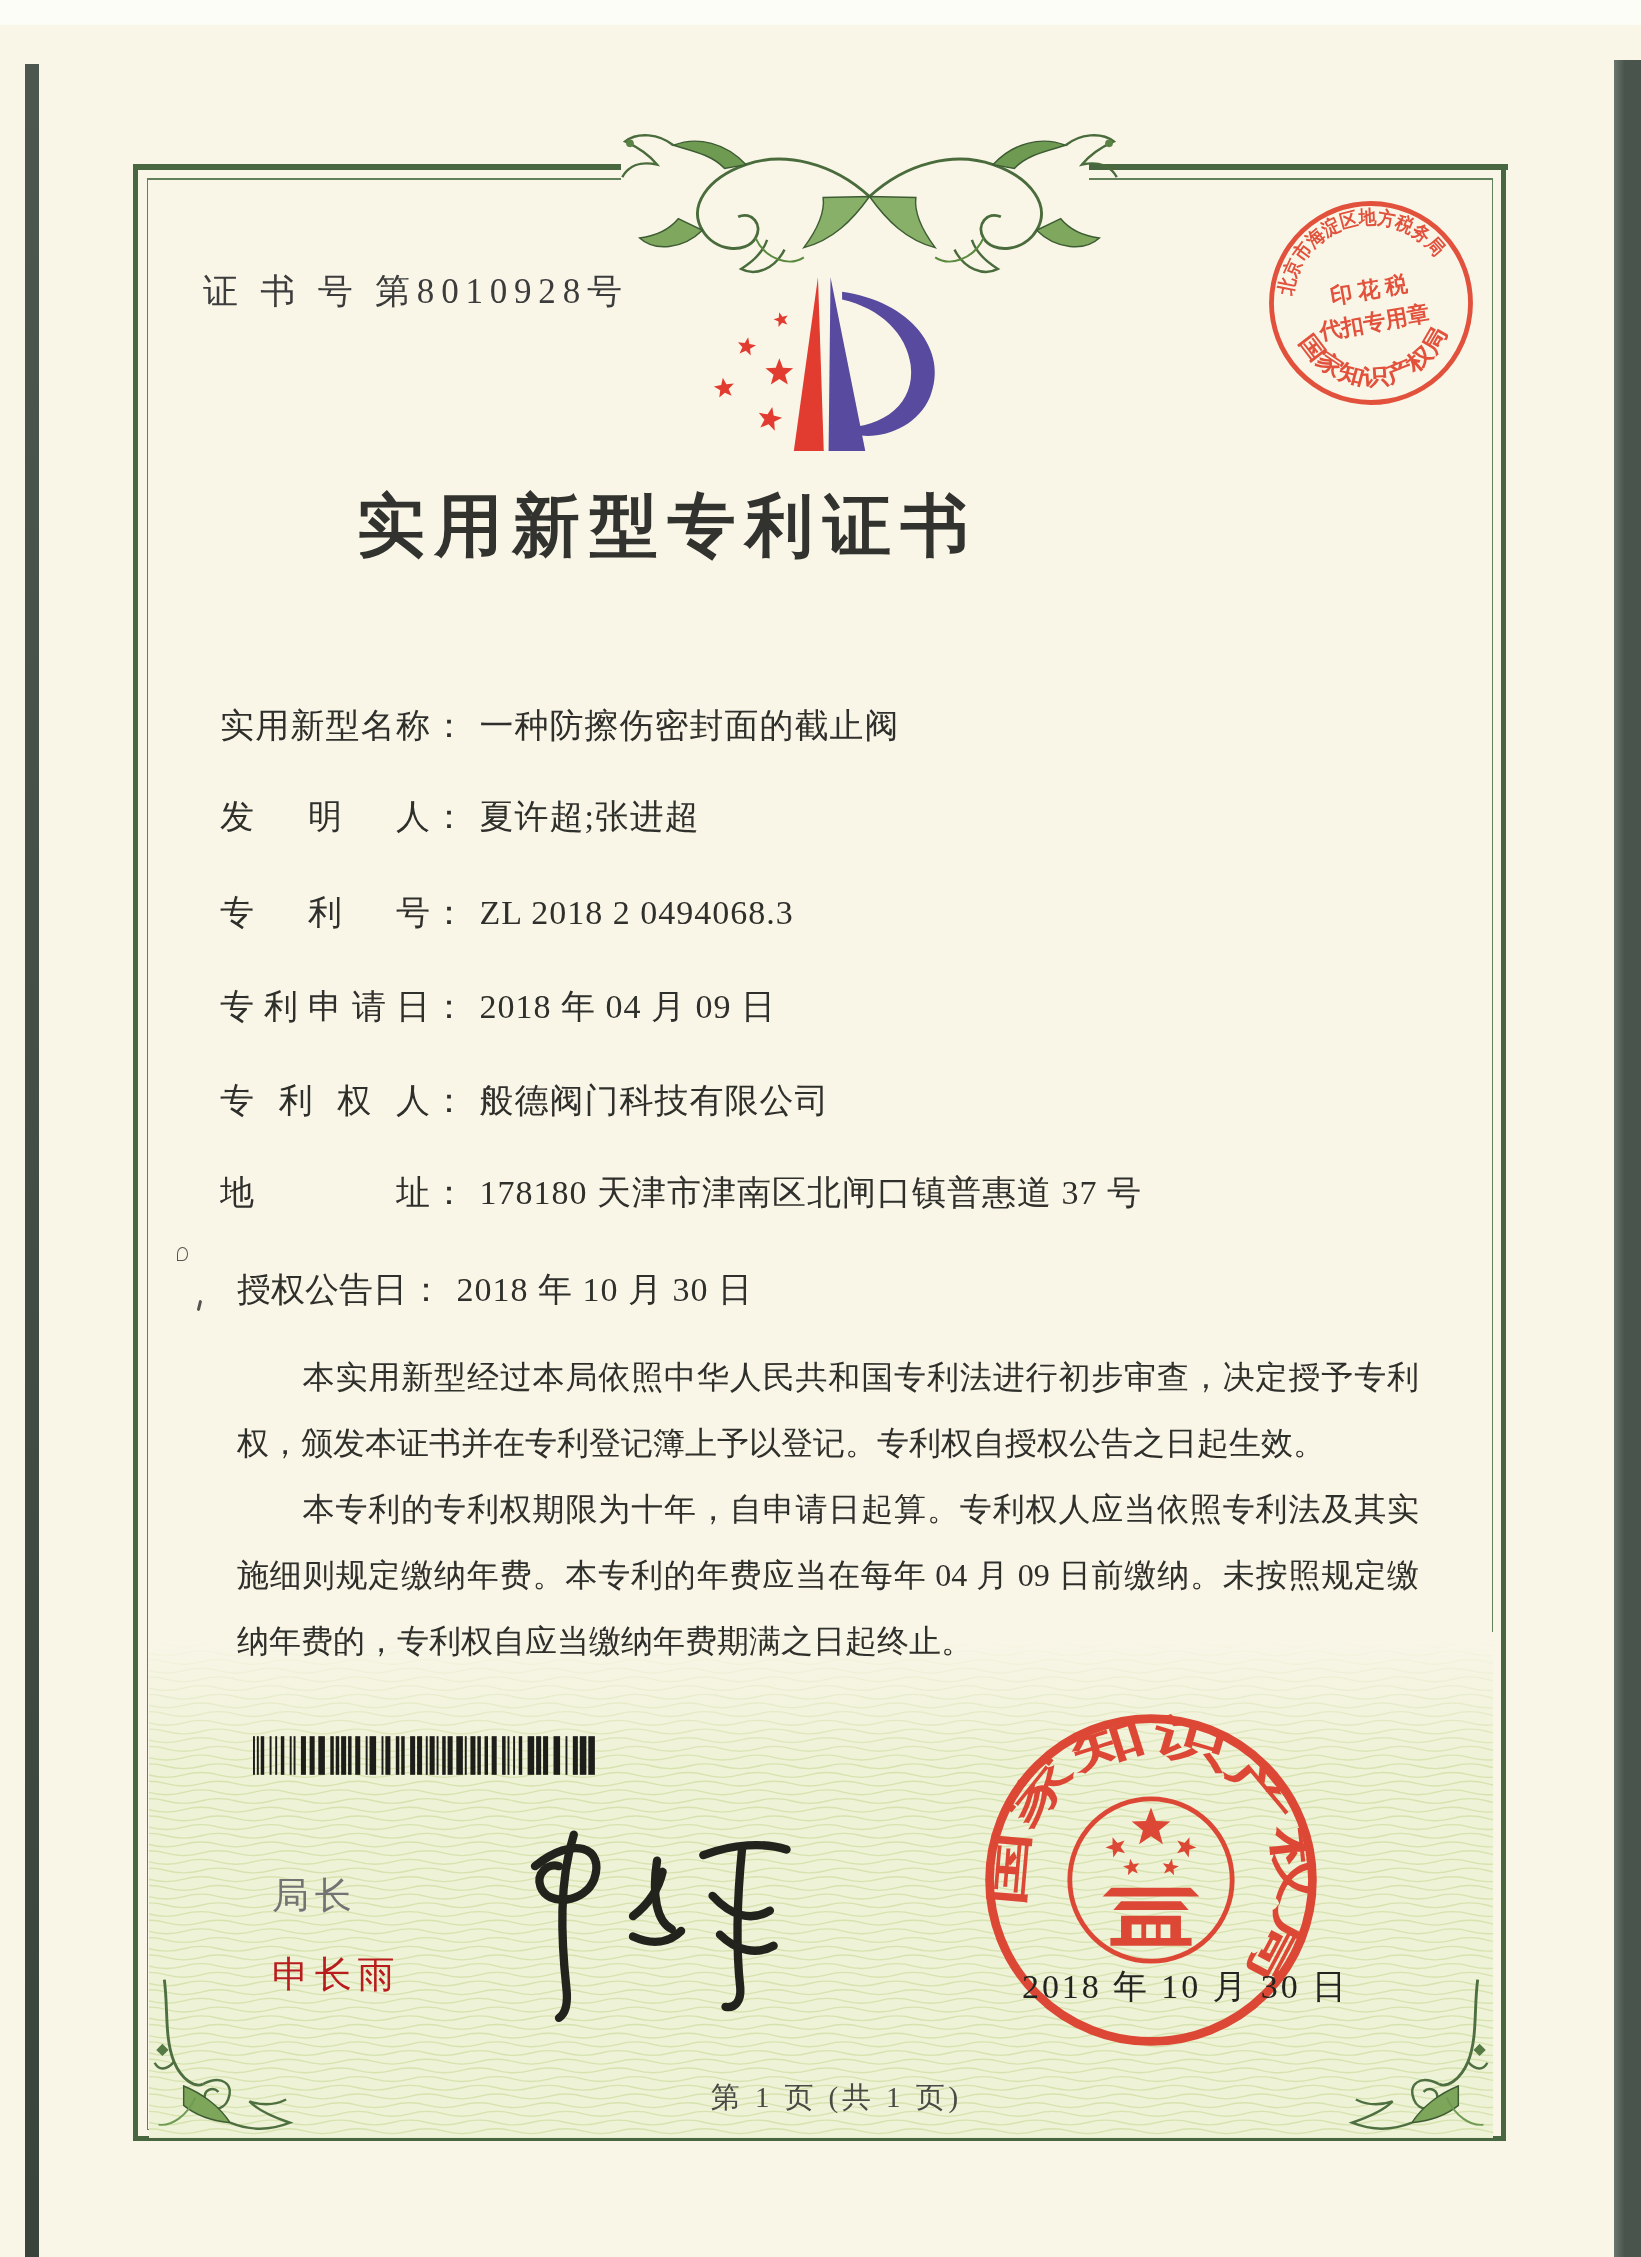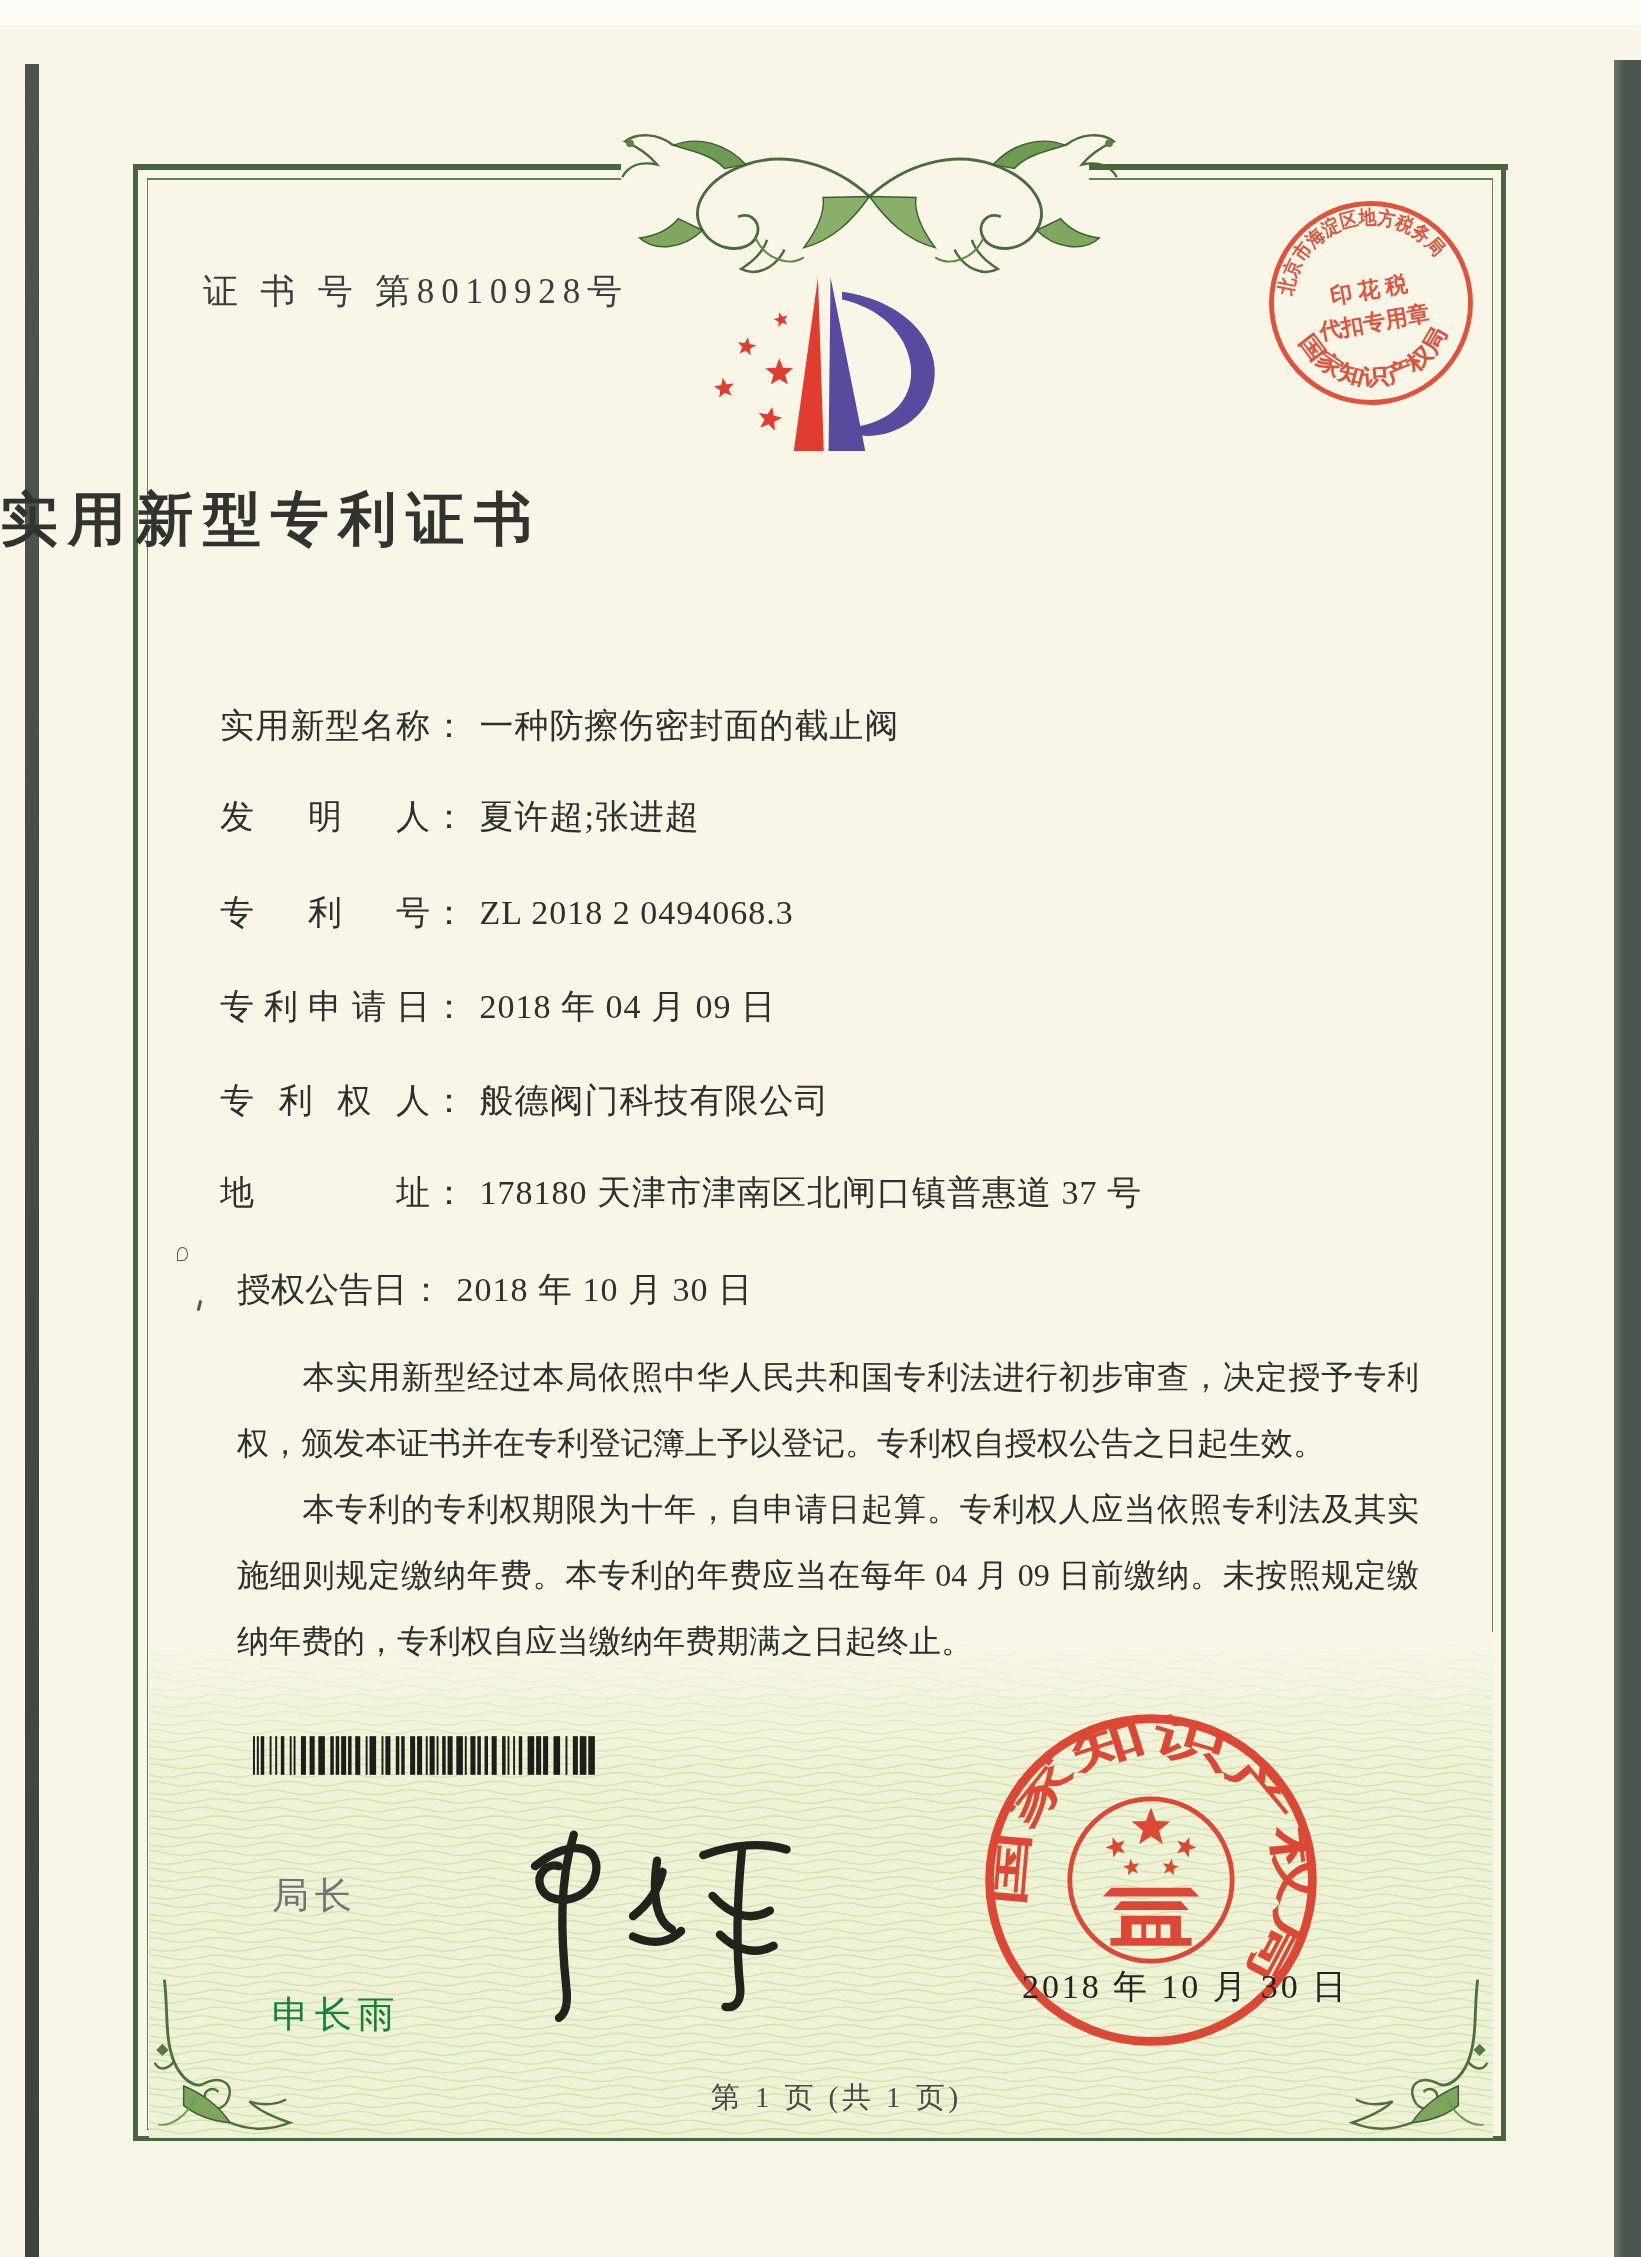--- a/index.html
+++ b/index.html
@@ -12,31 +12,31 @@
   .edge-right{left:1614px;top:60px;width:27px;height:2198px;background:linear-gradient(90deg,#6a756d,#49544d 40%);}
   
   .frame-outer{left:133px;top:164px;width:1373px;height:1977px;border:5.8px solid #48663f;border-top:none;box-sizing:border-box;}
   .frame-inner{left:147px;top:178px;width:1346px;height:1952px;border:1.9px solid #62805a;border-top:none;box-sizing:border-box;}
   .seg{background:#48663f;height:5.8px;}
   .seg-in{background:#62805a;height:1.9px;}
   
   .waves-fade{left:149px;top:1632px;width:1344px;height:135px;background:linear-gradient(#f9f6e8,rgba(249,246,232,0));z-index:2;}
   
   .cert-no{left:203px;top:268px;font-size:35px;letter-spacing:6.8px;color:#3c3c3c;z-index:3;}
-  .title{left:0;top:481px;width:1335px;text-align:left;font-size:58px;font-weight:700;letter-spacing:9.7px;color:#32322f;z-index:3;}
+  .title{left:0;top:481px;width:1335px;text-align:center;font-size:68px;font-weight:700;letter-spacing:9.7px;color:#32322f;z-index:3;}
   .field-row{left:220px;height:42px;font-size:34px;white-space:nowrap;z-index:3;}
   .flabel{display:inline-block;width:210px;text-align:justify;text-align-last:justify;vertical-align:top;}
   .fcolon{display:inline-block;margin:0 13.5px 0 1.9px;}
   .fvalue{letter-spacing:1px;}
   .grant-left{left:237px;top:1267px;font-size:34px;white-space:nowrap;z-index:3;}
   .grant-right{left:970px;top:1267px;font-size:34px;white-space:nowrap;z-index:3;}
   .paras{left:237px;top:1344px;width:1182px;font-size:32px;line-height:66px;text-align:justify;z-index:3;}
   .paras p{margin:0;text-indent:2.05em;}
   .sig-title{left:272px;top:1871px;font-size:37px;letter-spacing:5.8px;z-index:3;color:#737373;}
-  .sig-name{left:272px;top:1950px;font-size:37px;letter-spacing:5.8px;z-index:3;color:#15803d;margin-top:40px;}
+  .sig-name{left:272px;top:1950px;font-size:37px;letter-spacing:5.8px;z-index:3;color:#b91c1c;}
   .issue-date{left:1022px;top:1964px;font-size:34px;letter-spacing:2.9px;color:#23231f;z-index:6;}
   .footer{left:16px;top:2078px;width:1641px;text-align:center;font-size:29px;letter-spacing:3.9px;color:#4a4a44;z-index:3;}
   .speck1{left:177px;top:1247px;width:8.7px;height:11.6px;border:1.9px solid #55554f;border-radius:50% 50% 50% 0;z-index:3;}
   .speck2{left:198px;top:1300px;width:2.9px;height:10.6px;background:#55554f;border-radius:1.9px;transform:rotate(14deg);z-index:3;}
   svg{display:block;}
   .z2{z-index:2;} .z3{z-index:3;} .z4{z-index:4;}
 </style>
 </head>
 <body>
 

